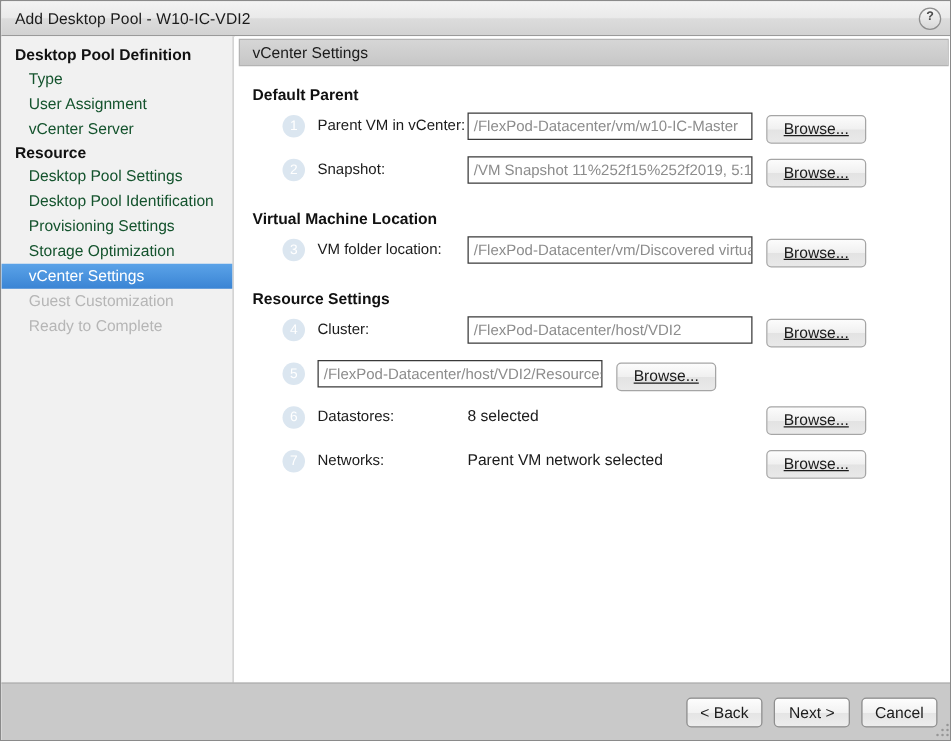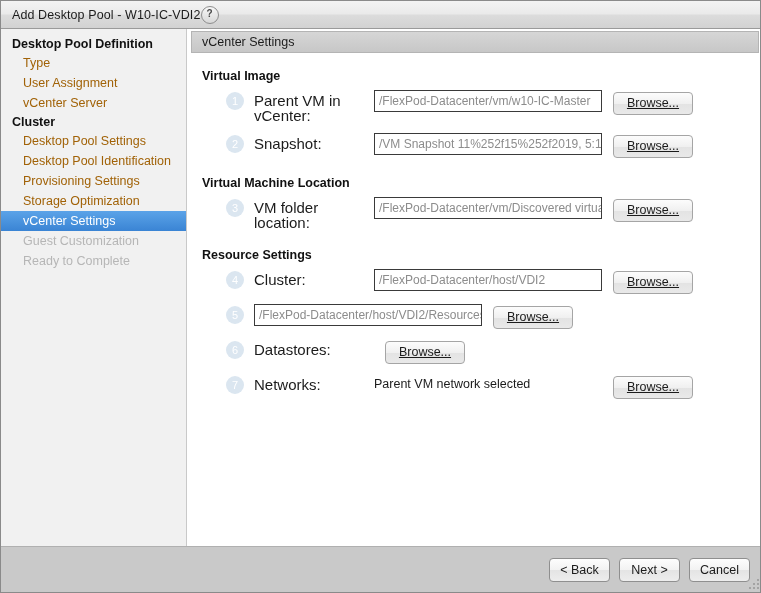--- a/index.html
+++ b/index.html
@@ -26,20 +26,21 @@
   #titlebar {
     position: absolute;
     left: 0; top: 0;
     width: 761px;
     height: 28px;
     box-sizing: border-box;
     background: linear-gradient(to bottom, #f3f3f3 0%, #eaeaea 48%, #dcdcdc 52%, #d2d2d2 100%);
     border-bottom: 1px solid #9a9a9a;
     display: flex;
     align-items: center;
+    justify-content: space-between;
   }
   #title-text {
     font-size: 12.5px;
     color: #1b1b1b;
     padding-left: 11px;
     letter-spacing: 0.1px;
     white-space: nowrap;
   }
   #help-button {
     width: 16px;
@@ -72,21 +73,21 @@
   }
   .nav-group-title {
     font-size: 12.5px;
     font-weight: bold;
     color: #111111;
     padding: 2px 0 2px 11px;
     white-space: nowrap;
   }
   .nav-item {
     font-size: 12.5px;
-    color: #a16207;
+    color: #14532d;
     padding: 2px 0 2px 22px;
     white-space: nowrap;
     cursor: pointer;
     line-height: 16px;
   }
   .nav-item.selected {
     background: #3f8fe0;
     background: linear-gradient(to bottom, #5ba3e8, #3a84d4);
     color: #ffffff;
   }
@@ -153,21 +154,21 @@
     font-size: 11px;
     line-height: 18px;
     text-align: center;
     margin: 3px 10px 0 24px;
     font-weight: normal;
     user-select: none;
   }
   .field-label {
     flex: 0 0 auto;
     width: 120px;
-    font-size: 15px;
+    font-size: 12px;
     color: #1b1b1b;
     line-height: 15px;
     padding-top: 4px;
   }
   .field-input {
     flex: 0 0 auto;
     width: 228px;
     height: 22px;
     box-sizing: border-box;
     border: 1px solid #3a3a3a;
@@ -264,36 +265,36 @@
   <div id="titlebar">
     <span id="title-text">Add Desktop Pool - W10-IC-VDI2</span>
     <div id="help-button">?</div>
   </div>
 
   <div id="sidebar">
       <div class="nav-group-title">Desktop Pool Definition</div>
       <div class="nav-item">Type</div>
       <div class="nav-item">User Assignment</div>
       <div class="nav-item">vCenter Server</div>
-      <div class="nav-group-title">Cluster</div>
+      <div class="nav-group-title">Resource</div>
       <div class="nav-item">Desktop Pool Settings</div>
       <div class="nav-item">Desktop Pool Identification</div>
       <div class="nav-item">Provisioning Settings</div>
       <div class="nav-item">Storage Optimization</div>
       <div class="nav-item selected">vCenter Settings</div>
       <div class="nav-item disabled">Guest Customization</div>
       <div class="nav-item disabled">Ready to Complete</div>
     </div>
 
   <div id="main">
     <div id="panel-header">
       <span id="panel-header-text">vCenter Settings</span>
     </div>
     <div id="panel-body">
-        <div class="section-title first">Virtual Image</div>
+        <div class="section-title first">Default Parent</div>
         <div class="field-row">
           <div class="step-badge">1</div>
           <div class="field-label">Parent VM in vCenter:</div>
           <div class="field-input">/FlexPod-Datacenter/vm/w10-IC-Master</div>
           <div class="browse-button">Browse...</div>
         </div>
         <div class="field-row">
           <div class="step-badge">2</div>
           <div class="field-label">Snapshot:</div>
           <div class="field-input">/VM Snapshot 11%252f15%252f2019, 5:17:43 PM</div>
@@ -314,20 +315,21 @@
           <div class="browse-button">Browse...</div>
         </div>
         <div class="field-row">
           <div class="step-badge">5</div>
           <div class="field-input">/FlexPod-Datacenter/host/VDI2/Resources</div>
           <div class="browse-button">Browse...</div>
         </div>
         <div class="field-row">
           <div class="step-badge">6</div>
           <div class="field-label">Datastores:</div>
+          <div class="field-value-text">8 selected</div>
           <div class="browse-button">Browse...</div>
         </div>
         <div class="field-row">
           <div class="step-badge">7</div>
           <div class="field-label">Networks:</div>
           <div class="field-value-text">Parent VM network selected</div>
           <div class="browse-button">Browse...</div>
         </div>
       </div>
   </div>

